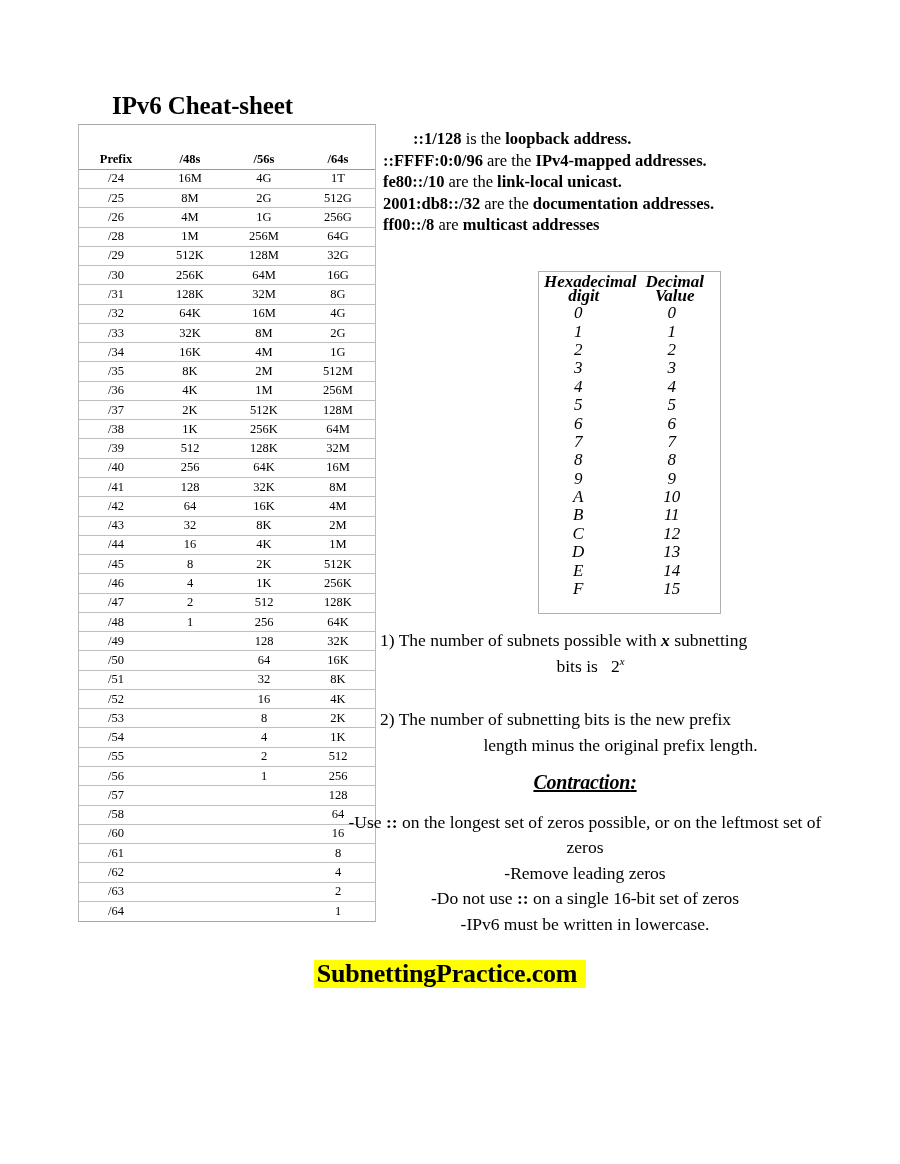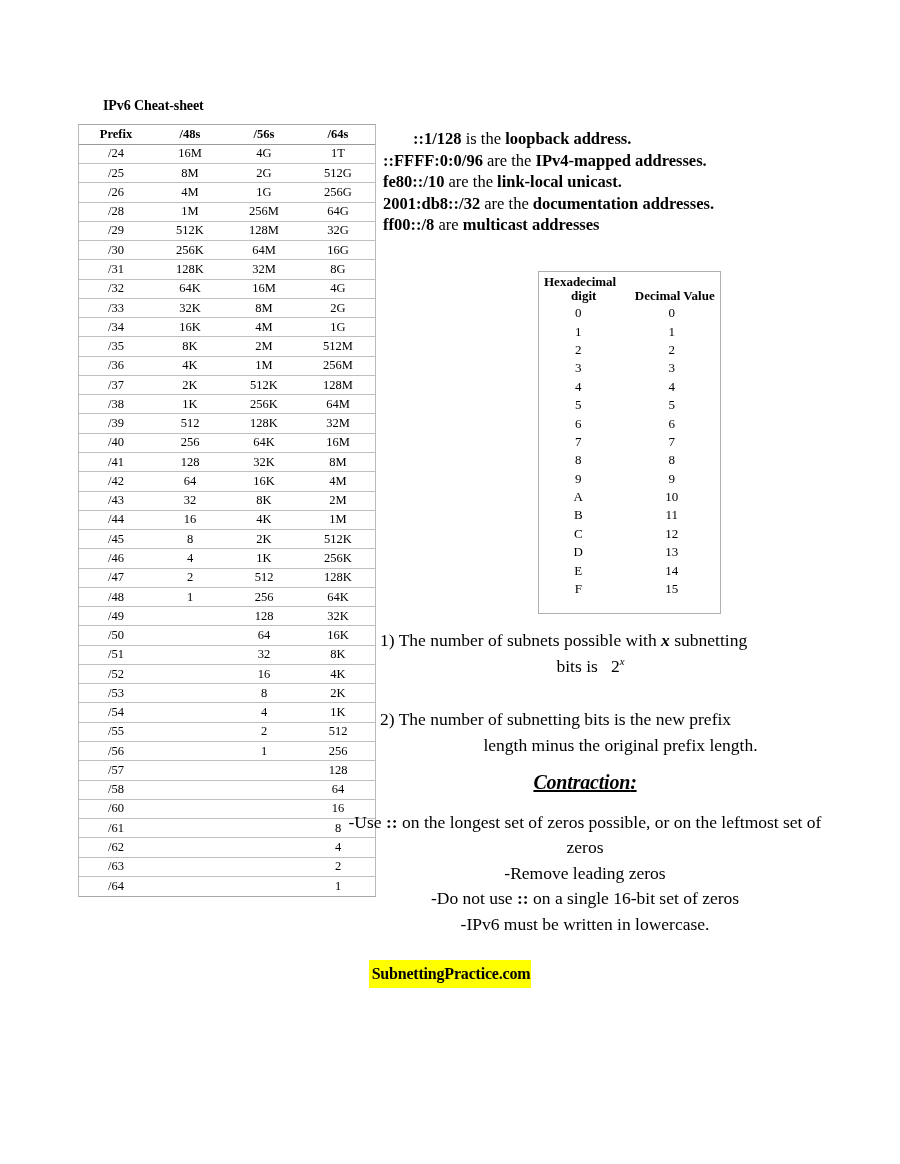--- a/index.html
+++ b/index.html
@@ -12,23 +12,23 @@
     background: #ffffff;
     font-family: "Liberation Serif", "DejaVu Serif", serif;
     color: #000000;
     position: relative;
     overflow: hidden;
   }
 
   
   .page-title {
     position: absolute;
-    left: 103px;
+    left: 112px;
     top: 93px;
-    font-size: 14px;
+    font-size: 25px;
     font-weight: bold;
     letter-spacing: -0.1px;
     line-height: 26px;
     white-space: nowrap;
   }
 
   
   .prefix-table-wrap {
     position: absolute;
     left: 78px;
@@ -37,20 +37,21 @@
     border-left: 1px solid #b9b9b9;
     border-right: 1px solid #b9b9b9;
     border-top: 1px solid #a8a8a8;
     border-bottom: 1px solid #a8a8a8;
     box-sizing: border-box;
   }
   table.prefix-table {
     border-collapse: collapse;
     width: 100%;
     table-layout: fixed;
+    margin-top: 25px;
   }
   table.prefix-table th,
   table.prefix-table td {
     text-align: center;
     font-size: 12.5px;
     line-height: 13px;
     height: 19.27px;
     padding: 0;
     border-bottom: 1px solid #bfbfbf;
     vertical-align: middle;
@@ -92,26 +93,27 @@
     background: #fff;
   }
   table.hex-table {
     border-collapse: collapse;
     width: 100%;
     table-layout: fixed;
     margin-top: 3px;
   }
   table.hex-table th,
   table.hex-table td {
-    font-size: 13px;
+    font-size: 17px;
     line-height: 14px;
     padding: 0;
     text-align: center;
     vertical-align: middle;
     height: 18.4px;
+    font-style: italic;
   }
   table.hex-table th {
     font-weight: bold;
     vertical-align: bottom;
     height: auto;
     padding-bottom: 1px;
   }
   table.hex-table th.hex-head {
     text-align: left;
     padding-left: 5px;
@@ -174,23 +176,23 @@
     left: 0;
     top: 960px;
     width: 900px;
     text-align: center;
   }
   .footer-link {
     display: inline-block;
     background: #ffff00;
     color: #000;
     font-weight: bold;
-    font-size: 16px;
+    font-size: 26px;
     line-height: 25px;
-    padding: 1px 1px 2px 3px;
+    padding: 1px 9px 2px 3px;
     letter-spacing: -0.2px;
   }
 </style>
 </head>
 <body>
 
 <div class="page-title">IPv6 Cheat-sheet</div>
 
 <div class="prefix-table-wrap">
   <table class="prefix-table">

